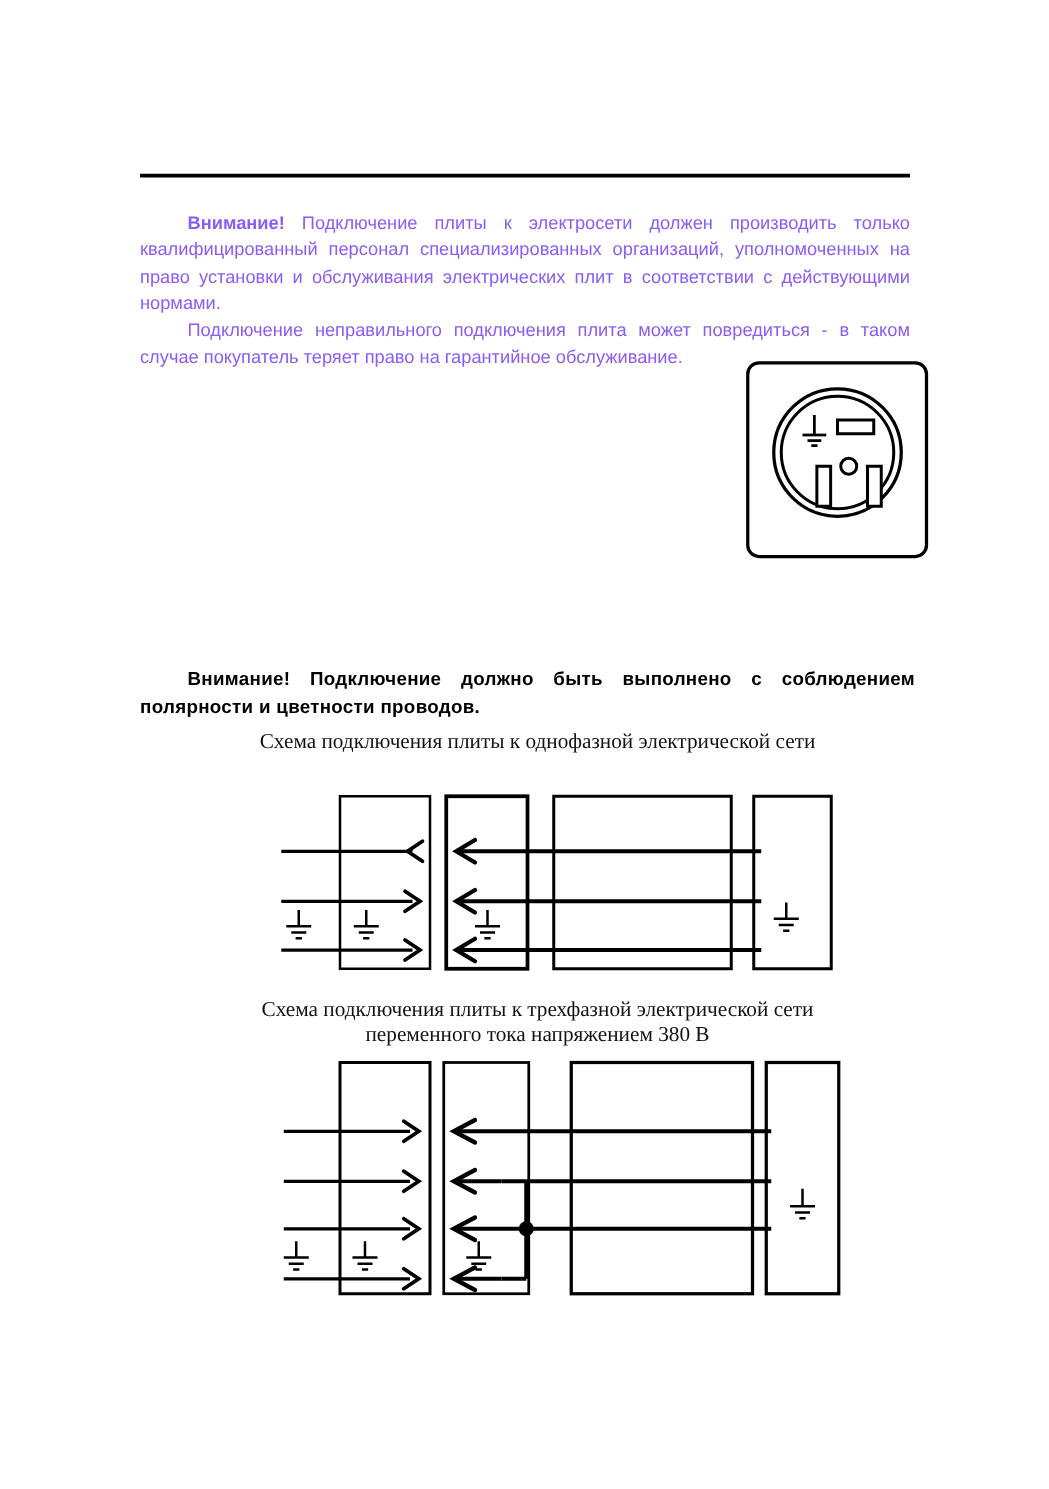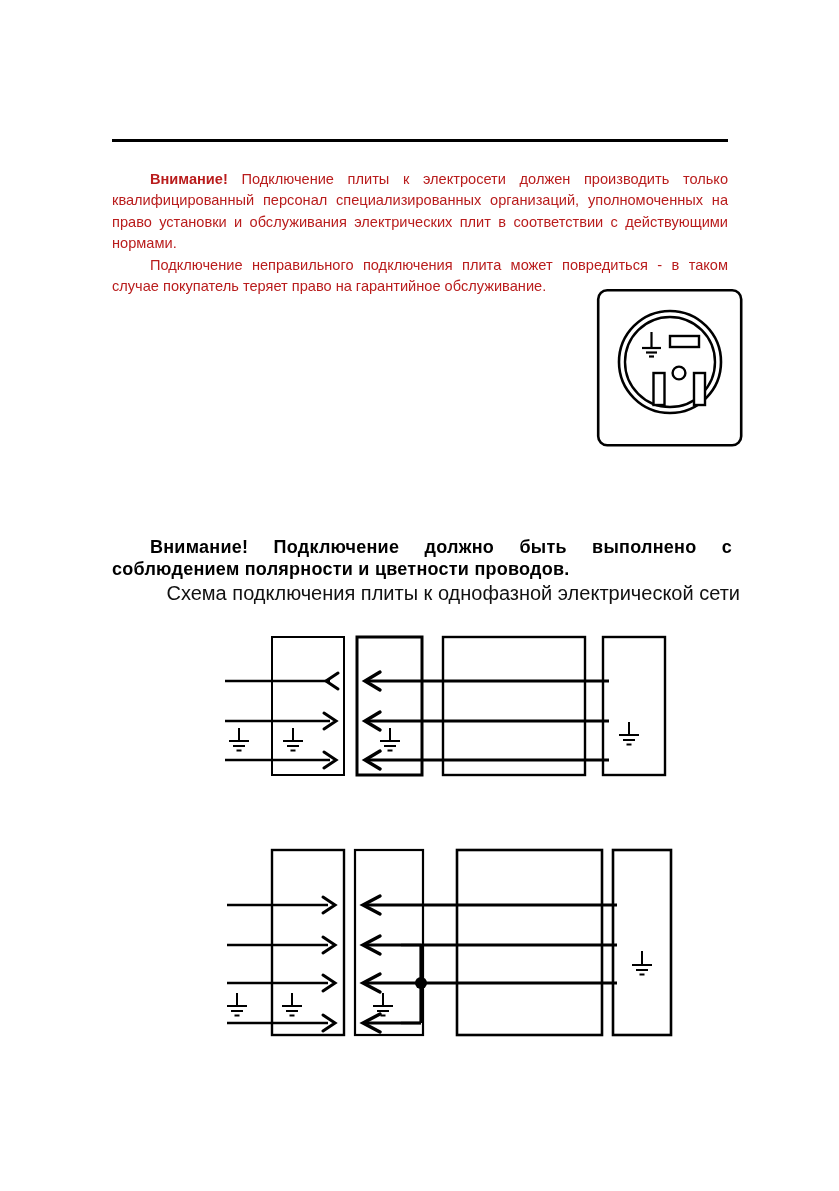--- a/index.html
+++ b/index.html
@@ -29,21 +29,21 @@
     background: #000000;
   }
 
   
   .para {
     position: absolute;
     font-size: 14.6px;
     line-height: 21.5px;
     text-align: justify;
     text-justify: inter-word;
-    color: #b91c1c;
+    color: #8b5cf6;
   }
   .para .lead {
     font-weight: bold;
   }
   .indent {
     display: inline-block;
     width: 38px;
   }
   #para-1 {
     left: 112px;
@@ -57,44 +57,45 @@
   }
   
   #para-1 { text-align-last: left; }
   #para-2 { text-align-last: left; }
 
   .warning-bold {
     position: absolute;
     left: 112px;
     top: 518px;
     width: 620px;
-    font-size: 18px;
+    font-size: 15px;
     line-height: 22px;
     font-weight: bold;
     letter-spacing: 0.25px;
     text-align: justify;
     text-align-last: left;
   }
 
   
   .socket-wrap {
     position: absolute;
     left: 596px;
     top: 288px;
     width: 148px;
     height: 160px;
   }
 
   
   .caption {
     position: absolute;
-    text-align: right;
-    font-size: 20px;
+    text-align: center;
+    font-size: 17px;
     line-height: 20px;
     color: #111111;
+    font-family: Liberation Serif, serif;
   }
   #caption-1 {
     left: 120px;
     top: 583px;
     width: 620px;
   }
   #caption-2 {
     left: 120px;
     top: 798px;
     width: 620px;
@@ -207,20 +208,24 @@
         <g stroke-width="2">
           <line x1="424" y1="94" x2="424" y2="107"></line>
           <line x1="414" y1="107" x2="434" y2="107"></line>
           <line x1="418" y1="112" x2="430" y2="112"></line>
           <line x1="421.5" y1="116.5" x2="426.5" y2="116.5"></line>
         </g>
       </g>
     </svg>
   </div>
 
+  <div class="caption" id="caption-2">
+    <div>Схема подключения плиты к трехфазной  электрической сети</div>
+    <div>переменного тока напряжением 380 В</div>
+  </div>
 
   <div class="schematic" id="diagram-2">
     <svg width="480" height="205" viewBox="0 0 480 205" xmlns="http://www.w3.org/2000/svg">
       <g fill="none" stroke="#000000" stroke-linecap="butt">
 
         <rect x="67" y="7" width="72" height="185" stroke-width="2.4"></rect>
         <rect x="150" y="7" width="68" height="185" stroke-width="2.2"></rect>
         <rect x="252" y="7" width="145" height="185" stroke-width="2.6"></rect>
         <rect x="408" y="7" width="58" height="185" stroke-width="2.6"></rect>
 

